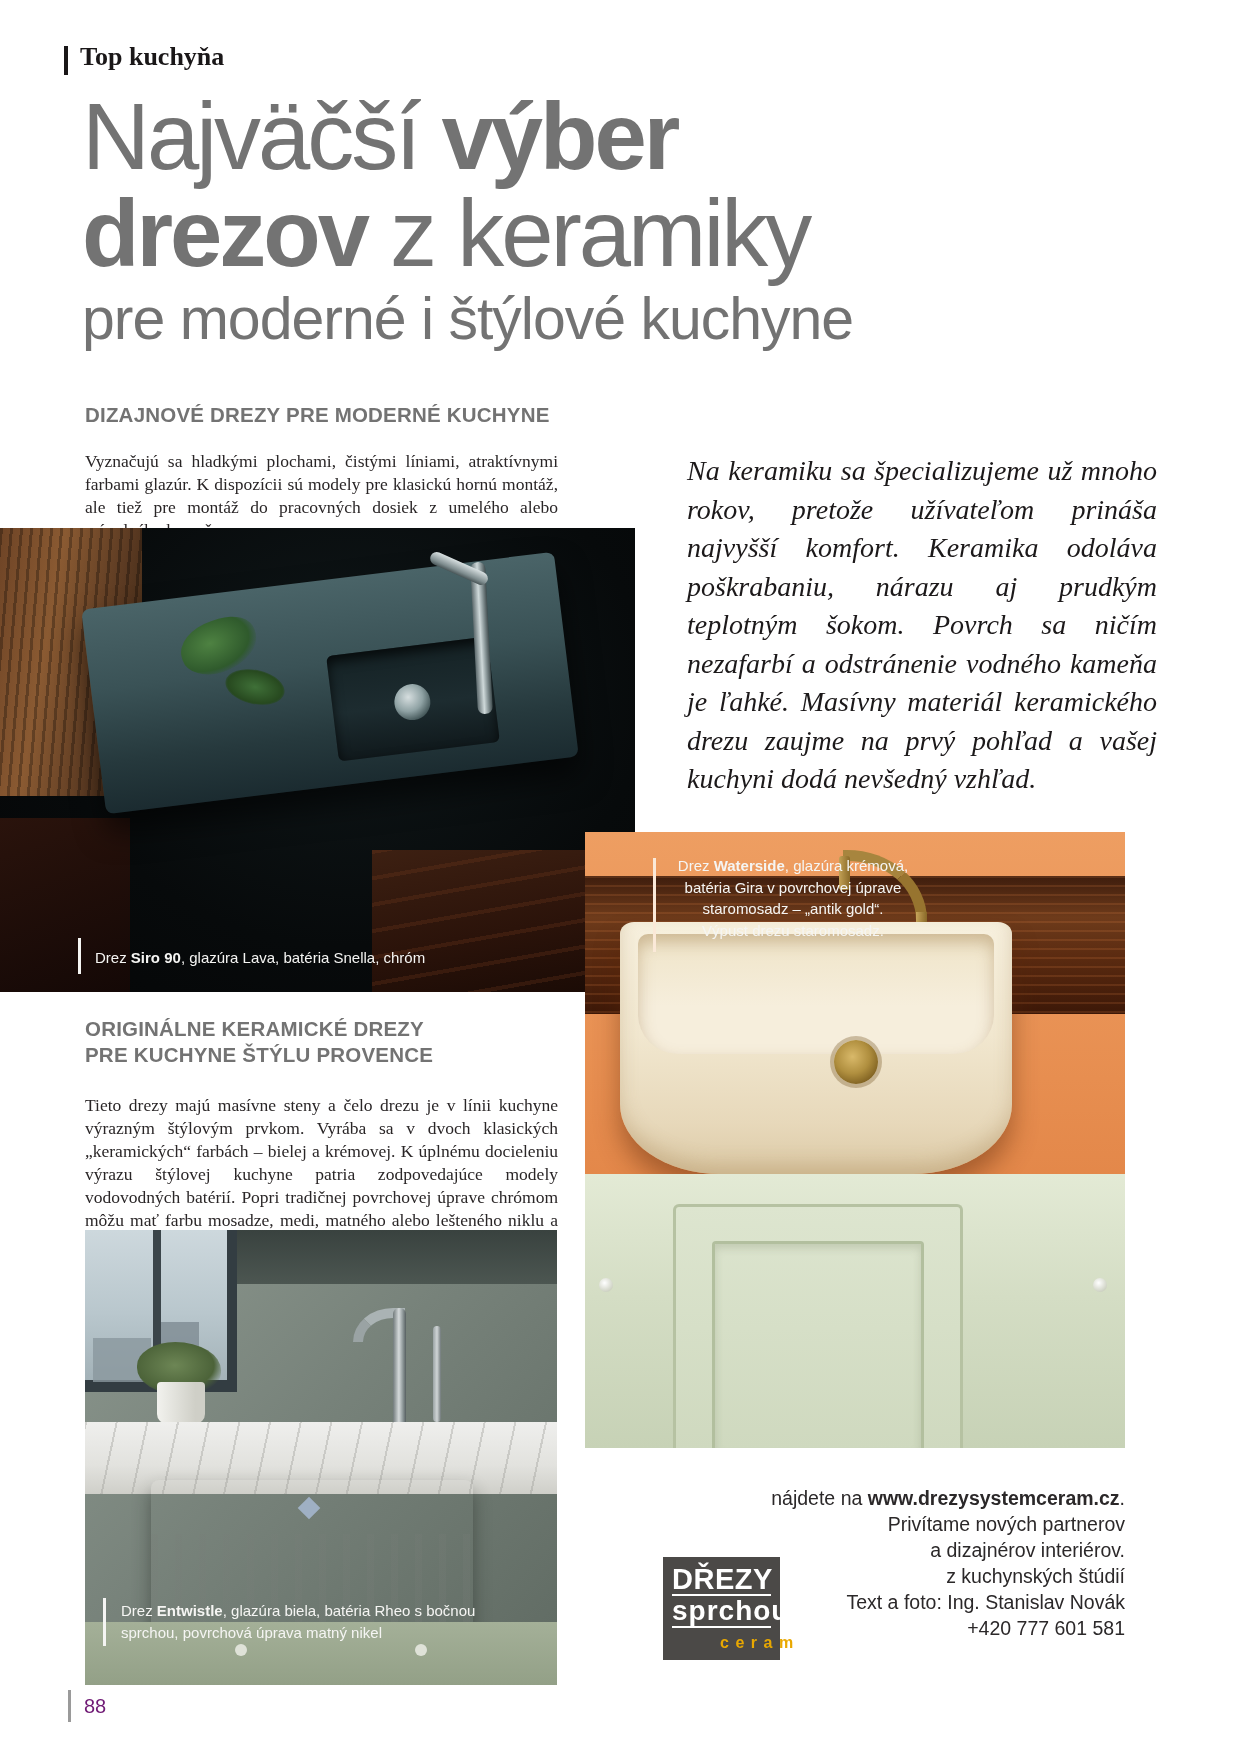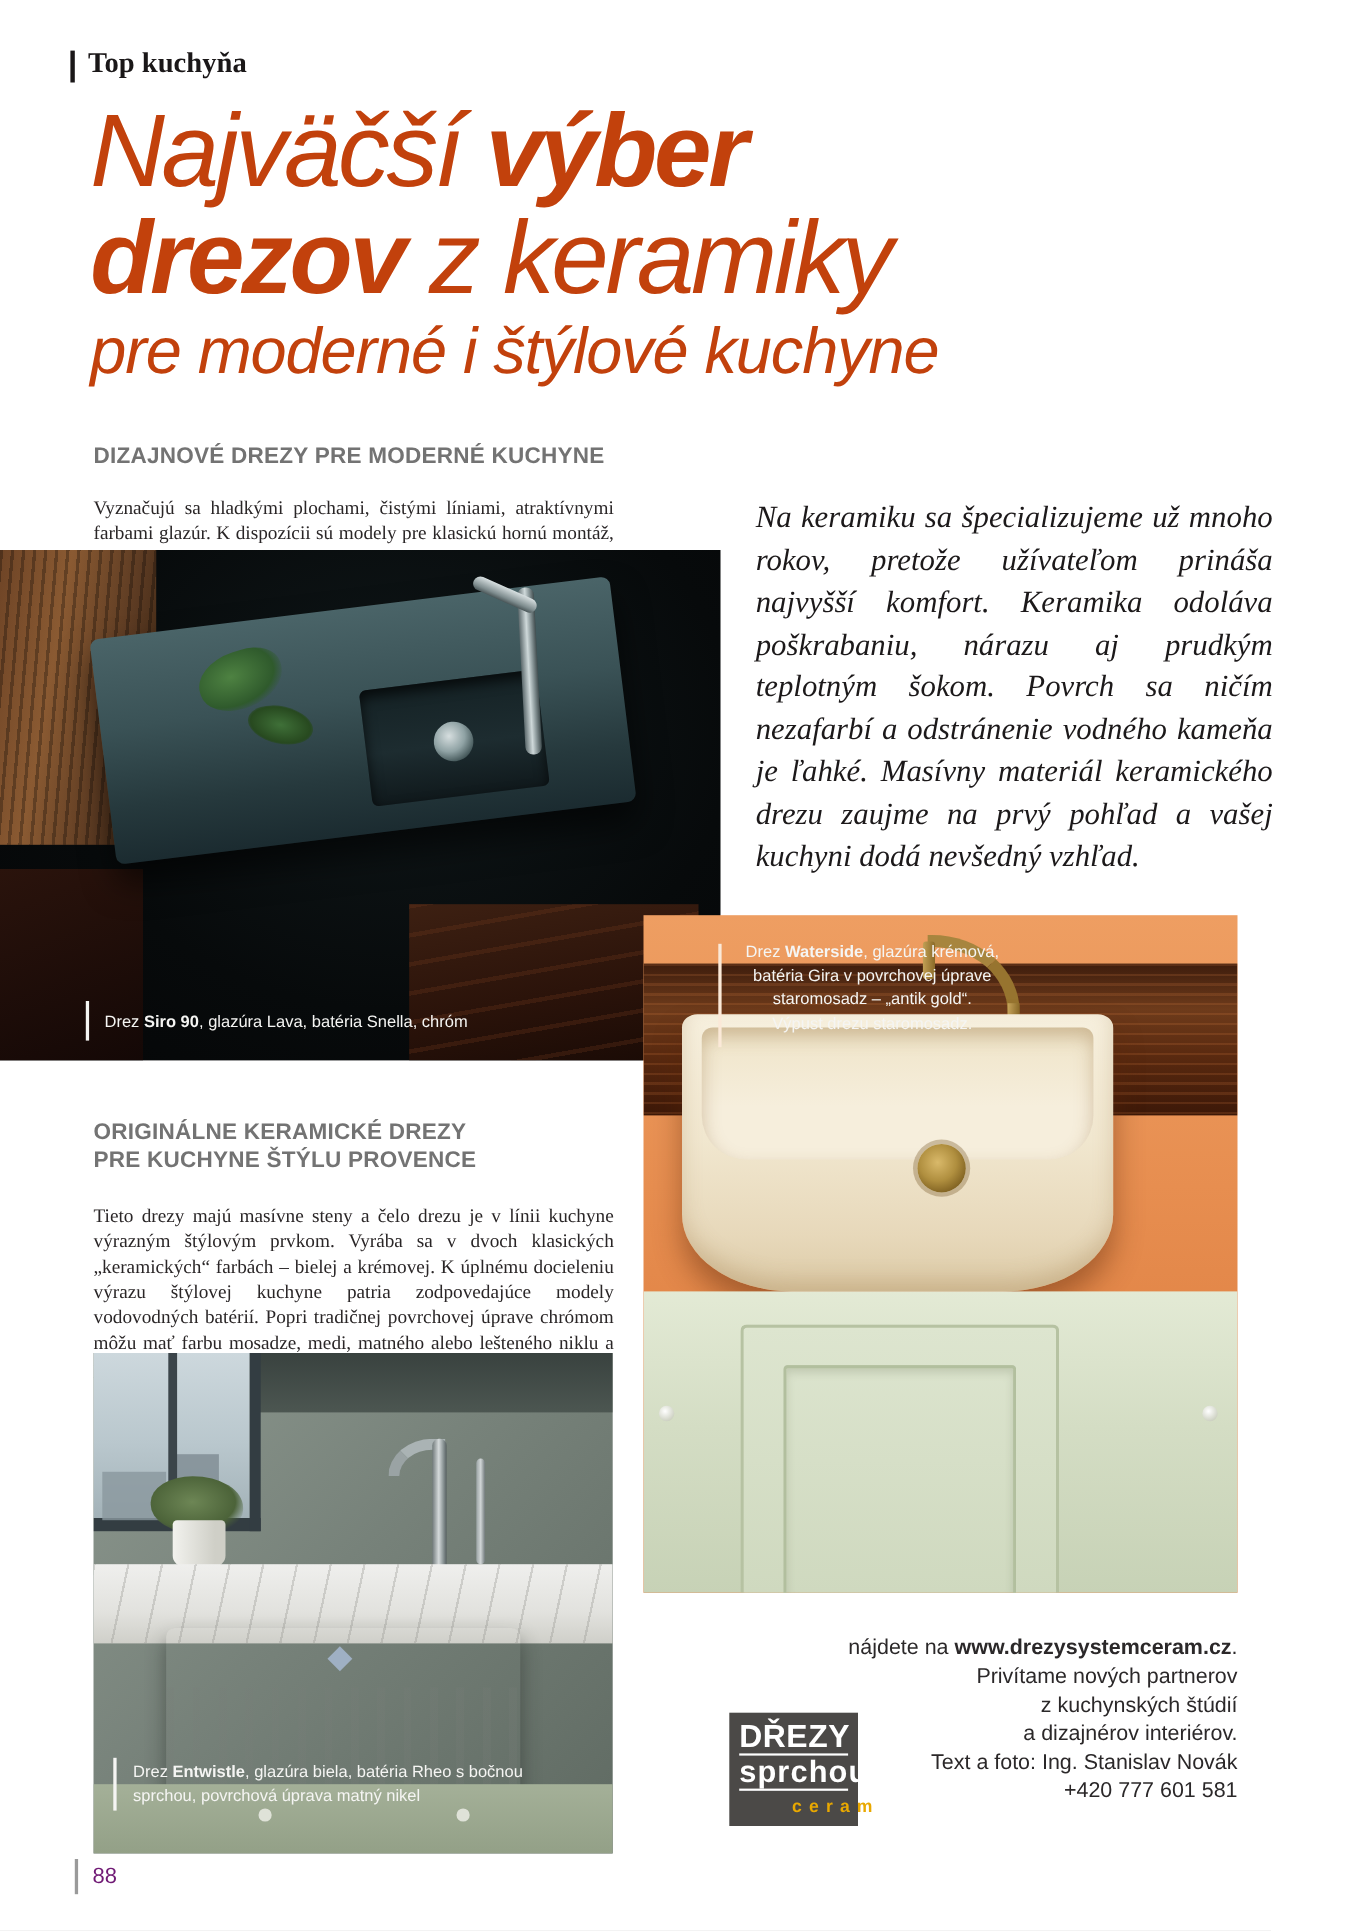--- a/index.html
+++ b/index.html
@@ -5,21 +5,21 @@
   html,body{margin:0;padding:0;background:#e9e9e9;}
   .page{position:relative;width:1240px;height:1755px;background:#ffffff;margin:0 auto;
         font-family:"Liberation Sans",sans-serif;overflow:hidden;color:#221e1f;}
   .abs{position:absolute;}
 
   
   .kicker-bar{left:64px;top:46px;width:4px;height:29px;background:#1a1718;}
   .kicker{left:80px;top:42px;font-family:"Liberation Serif",serif;font-weight:700;font-size:26px;color:#1a1718;}
 
   
-  .title{left:82px;top:88px;width:1050px;letter-spacing:-3px;color:#c2410c;font-style:italic;}
+  .title{left:82px;top:88px;width:1050px;letter-spacing:-3px;color:#737373;}
   .tl{font-size:94px;line-height:97px;white-space:nowrap;}
   .tl3{font-size:59px;line-height:66px;letter-spacing:-1px;margin-top:4px;}
   .w-light{font-weight:400;}
   .w-heavy{font-weight:700;}
 
   
   .h-sans{font-weight:700;font-size:20.5px;line-height:26px;color:#737373;letter-spacing:.2px;}
   .heading1{left:85px;top:402px;width:480px;}
   .heading2{left:85px;top:1016px;width:480px;}
   .body-serif{font-family:"Liberation Serif",serif;font-size:17.5px;line-height:23px;
@@ -47,22 +47,22 @@
              letter-spacing:.5px;display:block;}
   .logo-row2{font-weight:700;font-size:28px;line-height:30px;color:#ffffff;border-bottom:2px solid #ffffff;
              letter-spacing:1px;display:block;}
   .logo-row3{font-weight:700;font-size:16px;line-height:30px;color:#e9a800;letter-spacing:6.5px;display:block;margin-left:48px;}
 
   
   .pn-bar{left:68px;top:1690px;width:3px;height:32px;background:#9a9a9a;}
   .page-number{left:84px;top:1695px;font-size:20px;color:#701a75;}
 
   
-  .photo1{left:0;top:500px;width:635px;height:464px;background:
-          radial-gradient(ellipse at 55% 35%, #10181a 0%, #070a0b 60%, #050607 100%);overflow:hidden;padding-left:20px;}
+  .photo1{left:0;top:528px;width:635px;height:464px;background:
+          radial-gradient(ellipse at 55% 35%, #10181a 0%, #070a0b 60%, #050607 100%);overflow:hidden;}
   .p1-wood{left:0;top:0;width:142px;height:268px;
            background:linear-gradient(100deg,#6e4426 0%,#8a5a32 35%,#5b3a22 70%,#33200f 100%);}
   .p1-wood-grain{left:0;top:0;width:142px;height:268px;
            background:repeating-linear-gradient(95deg,rgba(0,0,0,.28) 0 3px,transparent 3px 10px);}
   .p1-floor-l{left:0;top:290px;width:130px;height:174px;background:linear-gradient(160deg,#2a130c,#140806);}
   .p1-deck{left:92px;top:52px;width:476px;height:206px;transform:rotate(-7deg);border-radius:8px;
            background:linear-gradient(180deg,#4a6468 0%,#3a5256 40%,#26393d 75%,#1b2b30 100%);
            box-shadow:0 18px 30px rgba(0,0,0,.6);}
   .p1-herb1{left:180px;top:92px;width:78px;height:52px;transform:rotate(-18deg);border-radius:50% 40% 55% 45%;
             background:radial-gradient(ellipse at 40% 40%, #4e8242 0%, #2f5a2c 60%, transparent 75%);}
@@ -250,22 +250,22 @@
     <div class="abs p3-cabinet"></div>
     <div class="abs p3-knob1"></div>
     <div class="abs p3-knob2"></div>
     <div class="abs cap-bar p3-caption-bar"></div>
     <div class="abs caption p3-caption"><span>Drez </span><span class="cap-bold">Entwistle</span><span>, glazúra biela, batéria Rheo s bočnou sprchou, povrchová úprava matný nikel</span></div>
   </div>
 
   <div class="abs contact">
     <div><span>nájdete na </span><span class="bold">www.drezysystemceram.cz</span><span>.</span></div>
     <div>Privítame nových partnerov</div>
+    <div>a dizajnérov interiérov.</div>
     <div>z kuchynských štúdií</div>
-    <div>a dizajnérov interiérov.</div>
     <div>Text a foto: Ing. Stanislav Novák</div>
     <div>+420 777 601 581</div>
   </div>
 
   <div class="abs logo">
     <span class="logo-row1">DŘEZY</span>
     <span class="logo-row2">sprchou</span>
     <span class="logo-row3">ceram</span>
   </div>
 

